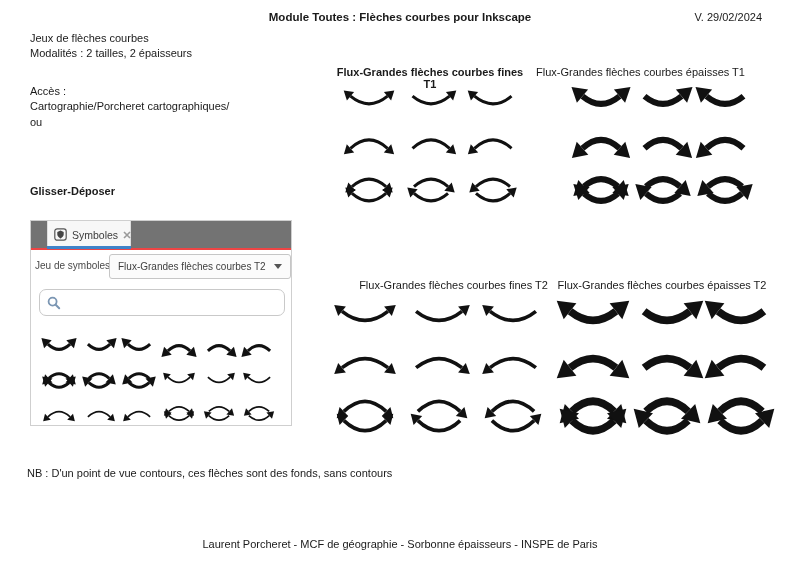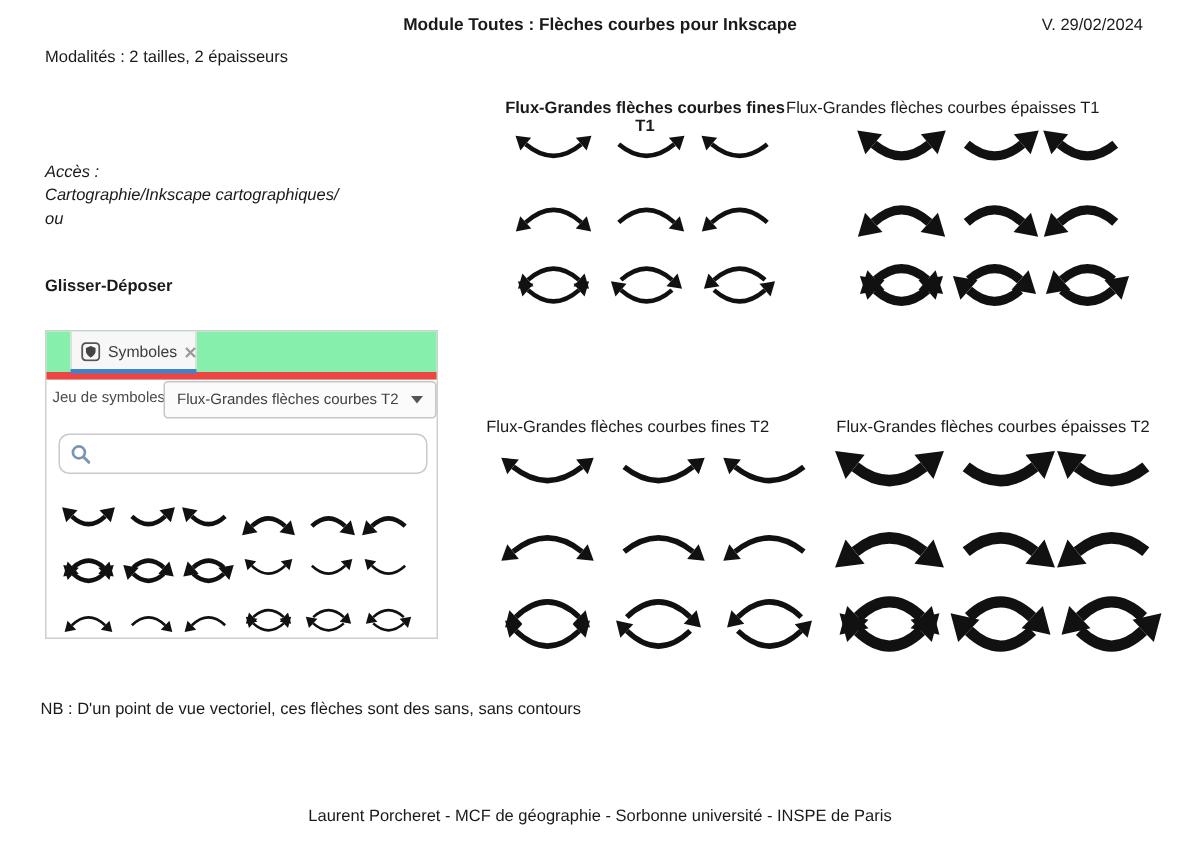--- a/index.html
+++ b/index.html
@@ -3,29 +3,29 @@
 <meta charset="utf-8">
 <style>
   html,body{margin:0;padding:0;background:#fff;}
   .page{position:relative;width:800px;height:565px;background:#ffffff;overflow:hidden;
         font-family:"Liberation Sans",sans-serif;color:#1a1a1a;}
   .abs{position:absolute;}
   .doc-title{left:0;right:0;top:11px;text-align:center;font-size:11.5px;font-weight:bold;}
   .version{top:11px;right:38px;font-size:11px;}
   .tblock{font-size:11px;line-height:15.4px;}
   .intro{left:30px;top:31px;}
-  .access{left:30px;top:108px;font-style:italic;}
+  .access{left:30px;top:84px;}
   .action{left:30px;top:184px;font-weight:bold;}
   .notes{left:27px;top:466px;font-size:11px;line-height:15.6px;}
   .notes .indent{padding-left:28px;}
   .footer{left:0;right:0;top:538px;text-align:center;font-size:11px;}
 
   
   .dialog{left:30px;top:220px;width:262px;height:206px;background:#fff;border:1px solid #cfcfcf;box-sizing:border-box;}
-  .tabbar{position:relative;height:27px;background:#86efac;border-bottom:5px solid #ef4444;}
+  .tabbar{position:relative;height:27px;background:#737373;border-bottom:2px solid #ef4444;}
   .tab{position:absolute;left:16px;top:0;height:27px;width:84px;box-sizing:border-box;
        display:flex;align-items:center;gap:5px;padding:0 6px;background:#f7f7f7;
        border-left:1px solid #dedede;border-right:1px solid #dedede;cursor:default;}
   .tab-label{font-size:10.5px;color:#3c3c3c;white-space:nowrap;}
   .tab-underline{position:absolute;left:16px;top:25px;width:84px;height:3px;}
   .combo-label{left:4px;top:39px;font-size:10px;color:#4a4a4a;}
   .combo{left:78px;top:33px;width:182px;height:25px;box-sizing:border-box;background:#fbfbfb;
          border:1px solid #c6c6c6;border-radius:3px;display:flex;align-items:center;
          padding:0 8px;font-size:10px;color:#3f3f3f;}
   .caret{margin-left:auto;width:0;height:0;border-left:4px solid transparent;
@@ -46,26 +46,27 @@
 </style>
 </head>
 <body>
 
 <div class="page">
 
   <div class="abs doc-title">Module Toutes : Flèches courbes pour Inkscape</div>
   <div class="abs version">V. 29/02/2024</div>
 
   <div class="abs tblock intro">
+    <div>Jeux de flèches courbes</div>
     <div>Modalités : 2 tailles, 2 épaisseurs</div>
   </div>
 
   <div class="abs tblock access">
     <div>Accès :</div>
-    <div>Cartographie/Inkscape cartographiques/</div>
+    <div>Cartographie/Porcheret cartographiques/</div>
     <div>ou</div>
   </div>
 
   <div class="abs tblock action">Glisser-Déposer</div>
 
   <div class="abs dialog">
     <div class="tabbar">
       <div class="tab">
         <span>
           <svg width="13" height="13" viewBox="0 0 13 13">
@@ -304,21 +305,21 @@
           <svg width="50" height="34" viewBox="0 0 50 34" style="overflow:visible">
             <path d="M 8.0 13.6 Q 25.0 -1.4 42.0 13.6" fill="none" stroke="#111111" stroke-width="3"></path>
             <polygon points="1.3,19.5 4.3,9.4 11.7,17.8" fill="#111111"></polygon>
             <path d="M 8.0 20.4 Q 25.0 35.4 42.0 20.4" fill="none" stroke="#111111" stroke-width="3"></path>
             <polygon points="48.7,14.5 45.7,24.6 38.3,16.2" fill="#111111"></polygon>
           </svg>
         </div>
       </div>
     </div>
 
-  <div class="abs panel-label" style="left:521px;top:66px;width:215px;text-align:center;">Flux-Grandes flèches courbes épaisses T1</div>
+  <div class="abs panel-label" style="left:533px;top:66px;width:215px;text-align:center;">Flux-Grandes flèches courbes épaisses T1</div>
   <div class="abs" style="left:570px;top:86px;">
       <div class="arrow-row" style="margin-bottom: 11px;">
         <div class="arrow-cell" style="width: 62px; height: 30px;">
           <svg width="50" height="22" viewBox="0 0 50 22" style="overflow:visible">
             <path d="M 6.5 6.2 Q 25.0 21.6 43.5 6.2" fill="none" stroke="#111111" stroke-width="6"></path>
             <polygon points="-4.5,-3.0 12.1,-0.5 0.9,12.8" fill="#111111"></polygon>
             <polygon points="54.5,-3.0 49.1,12.8 37.9,-0.5" fill="#111111"></polygon>
           </svg>
         </div>
         <div class="arrow-cell" style="width: 62px; height: 30px;">
@@ -378,21 +379,21 @@
           <svg width="50" height="34" viewBox="0 0 50 34" style="overflow:visible">
             <path d="M 8.0 13.6 Q 25.0 -1.4 42.0 13.6" fill="none" stroke="#111111" stroke-width="6"></path>
             <polygon points="-2.7,23.0 2.3,7.1 13.7,20.1" fill="#111111"></polygon>
             <path d="M 8.0 20.4 Q 25.0 35.4 42.0 20.4" fill="none" stroke="#111111" stroke-width="6"></path>
             <polygon points="52.7,11.0 47.7,26.9 36.3,13.9" fill="#111111"></polygon>
           </svg>
         </div>
       </div>
     </div>
 
-  <div class="abs panel-label" style="left:311px;top:279px;width:215px;">Flux-Grandes flèches courbes fines T2</div>
+  <div class="abs panel-label" style="left:346px;top:279px;width:215px;">Flux-Grandes flèches courbes fines T2</div>
   <div class="abs" style="left:328px;top:300px;">
       <div class="arrow-row" style="margin-bottom: 11px;">
         <div class="arrow-cell" style="width: 74px; height: 34px;">
           <svg width="62" height="26" viewBox="0 0 62 26" style="overflow:visible">
             <path d="M 8.1 7.3 Q 31.0 25.5 53.9 7.3" fill="none" stroke="#111111" stroke-width="3.6"></path>
             <polygon points="0.2,1.1 11.9,2.4 4.2,12.1" fill="#111111"></polygon>
             <polygon points="61.8,1.1 57.8,12.1 50.1,2.4" fill="#111111"></polygon>
           </svg>
         </div>
         <div class="arrow-cell" style="width: 74px; height: 34px;">
@@ -527,18 +528,18 @@
             <path d="M 9.9 18.4 Q 31.0 -1.8 52.1 18.4" fill="none" stroke="#111111" stroke-width="7.5"></path>
             <polygon points="-2.3,30.2 2.8,11.0 17.0,25.8" fill="#111111"></polygon>
             <path d="M 9.9 27.6 Q 31.0 47.8 52.1 27.6" fill="none" stroke="#111111" stroke-width="7.5"></path>
             <polygon points="64.3,15.8 59.2,35.0 45.0,20.2" fill="#111111"></polygon>
           </svg>
         </div>
       </div>
     </div>
 
   <div class="abs notes">
-    <div>NB : D'un point de vue vectoriel, ces flèches sont des sans, sans contours</div>
+    <div>NB : D'un point de vue contours, ces flèches sont des fonds, sans contours</div>
   </div>
 
-  <div class="abs footer">Laurent Porcheret - MCF de géographie - Sorbonne université - INSPE de Paris</div>
+  <div class="abs footer">Laurent Porcheret - MCF de géographie - Sorbonne épaisseurs - INSPE de Paris</div>
 
 </div>
 
 </body></html>

